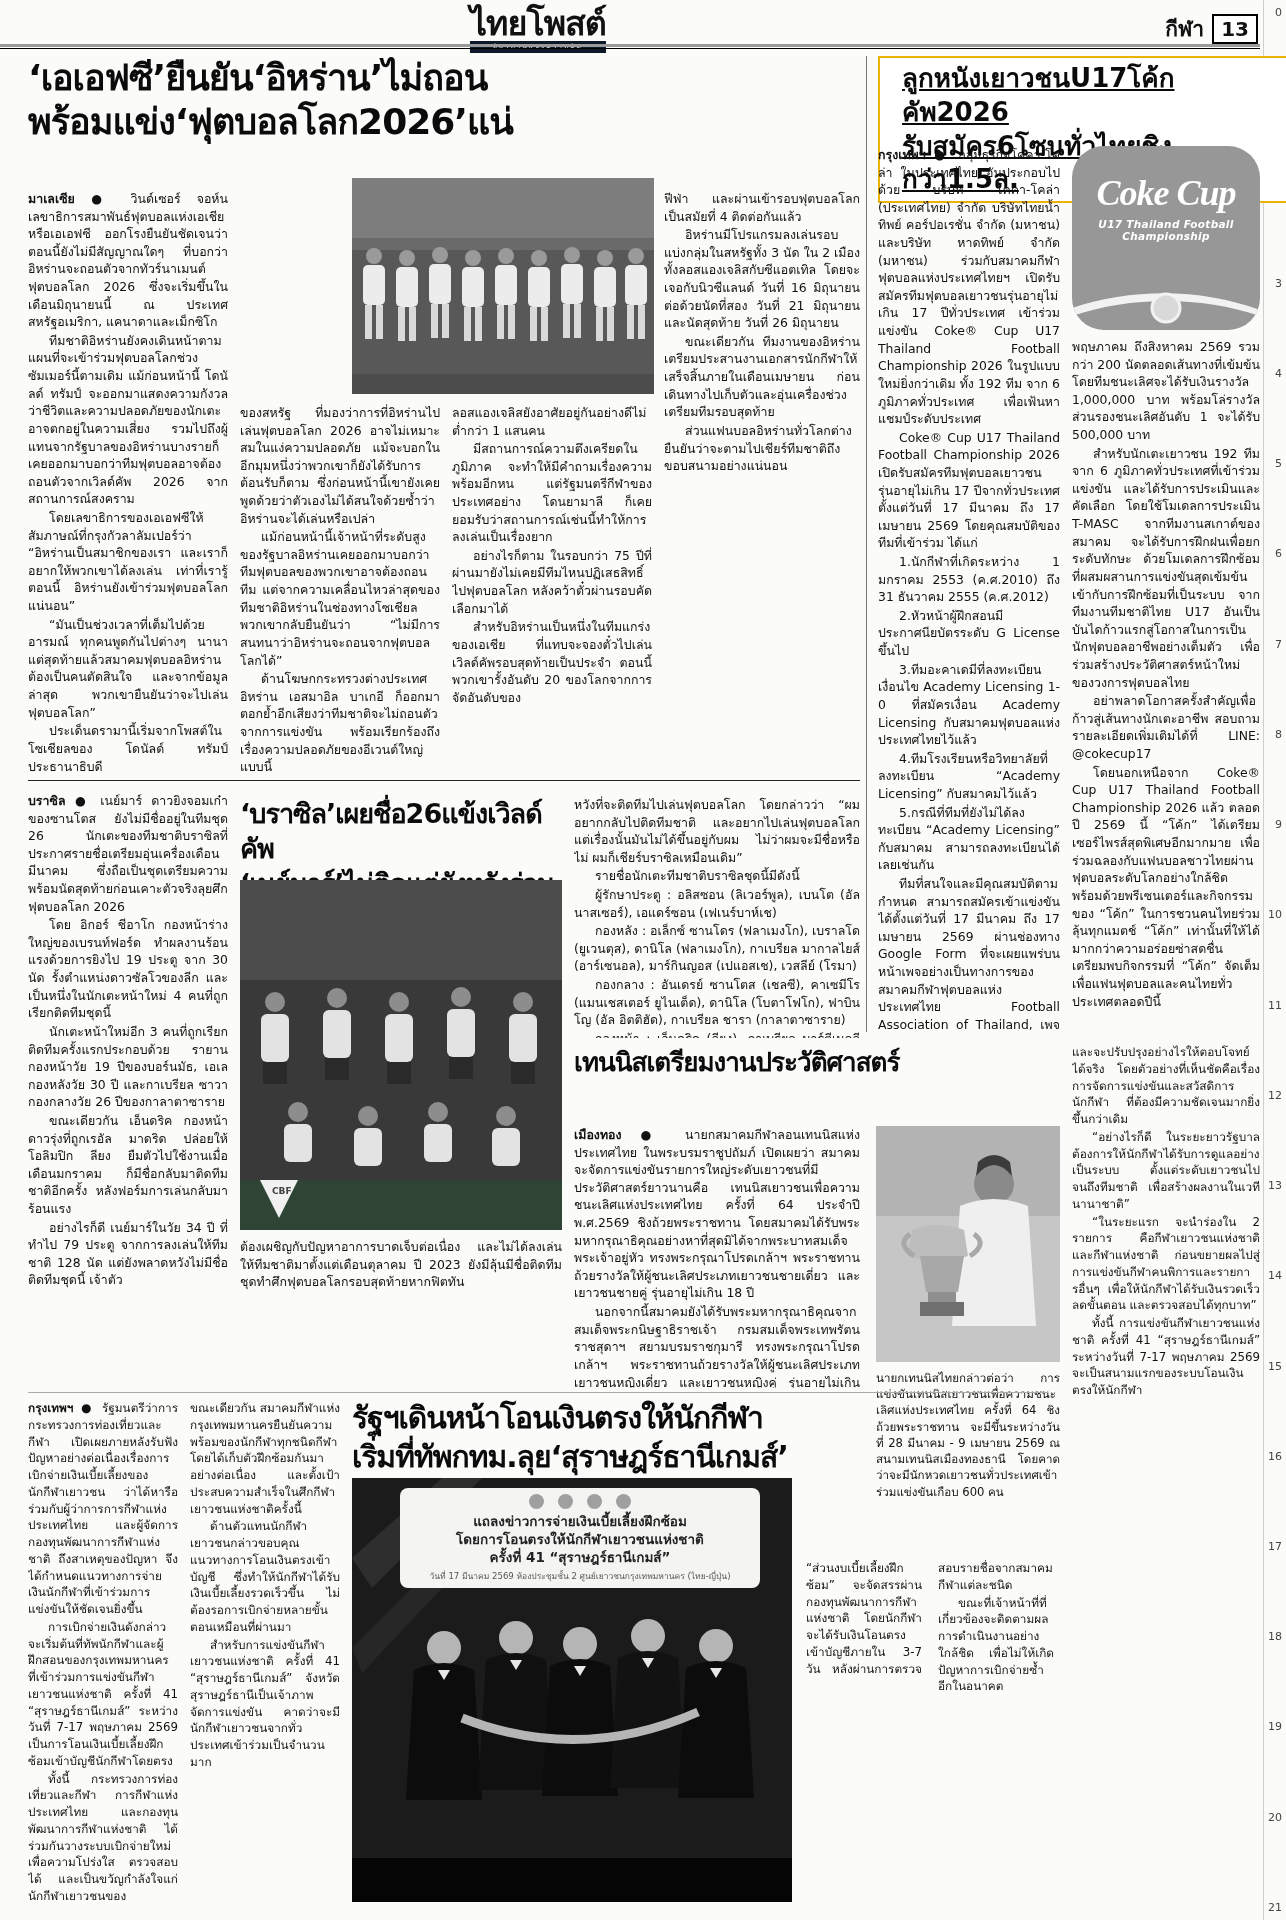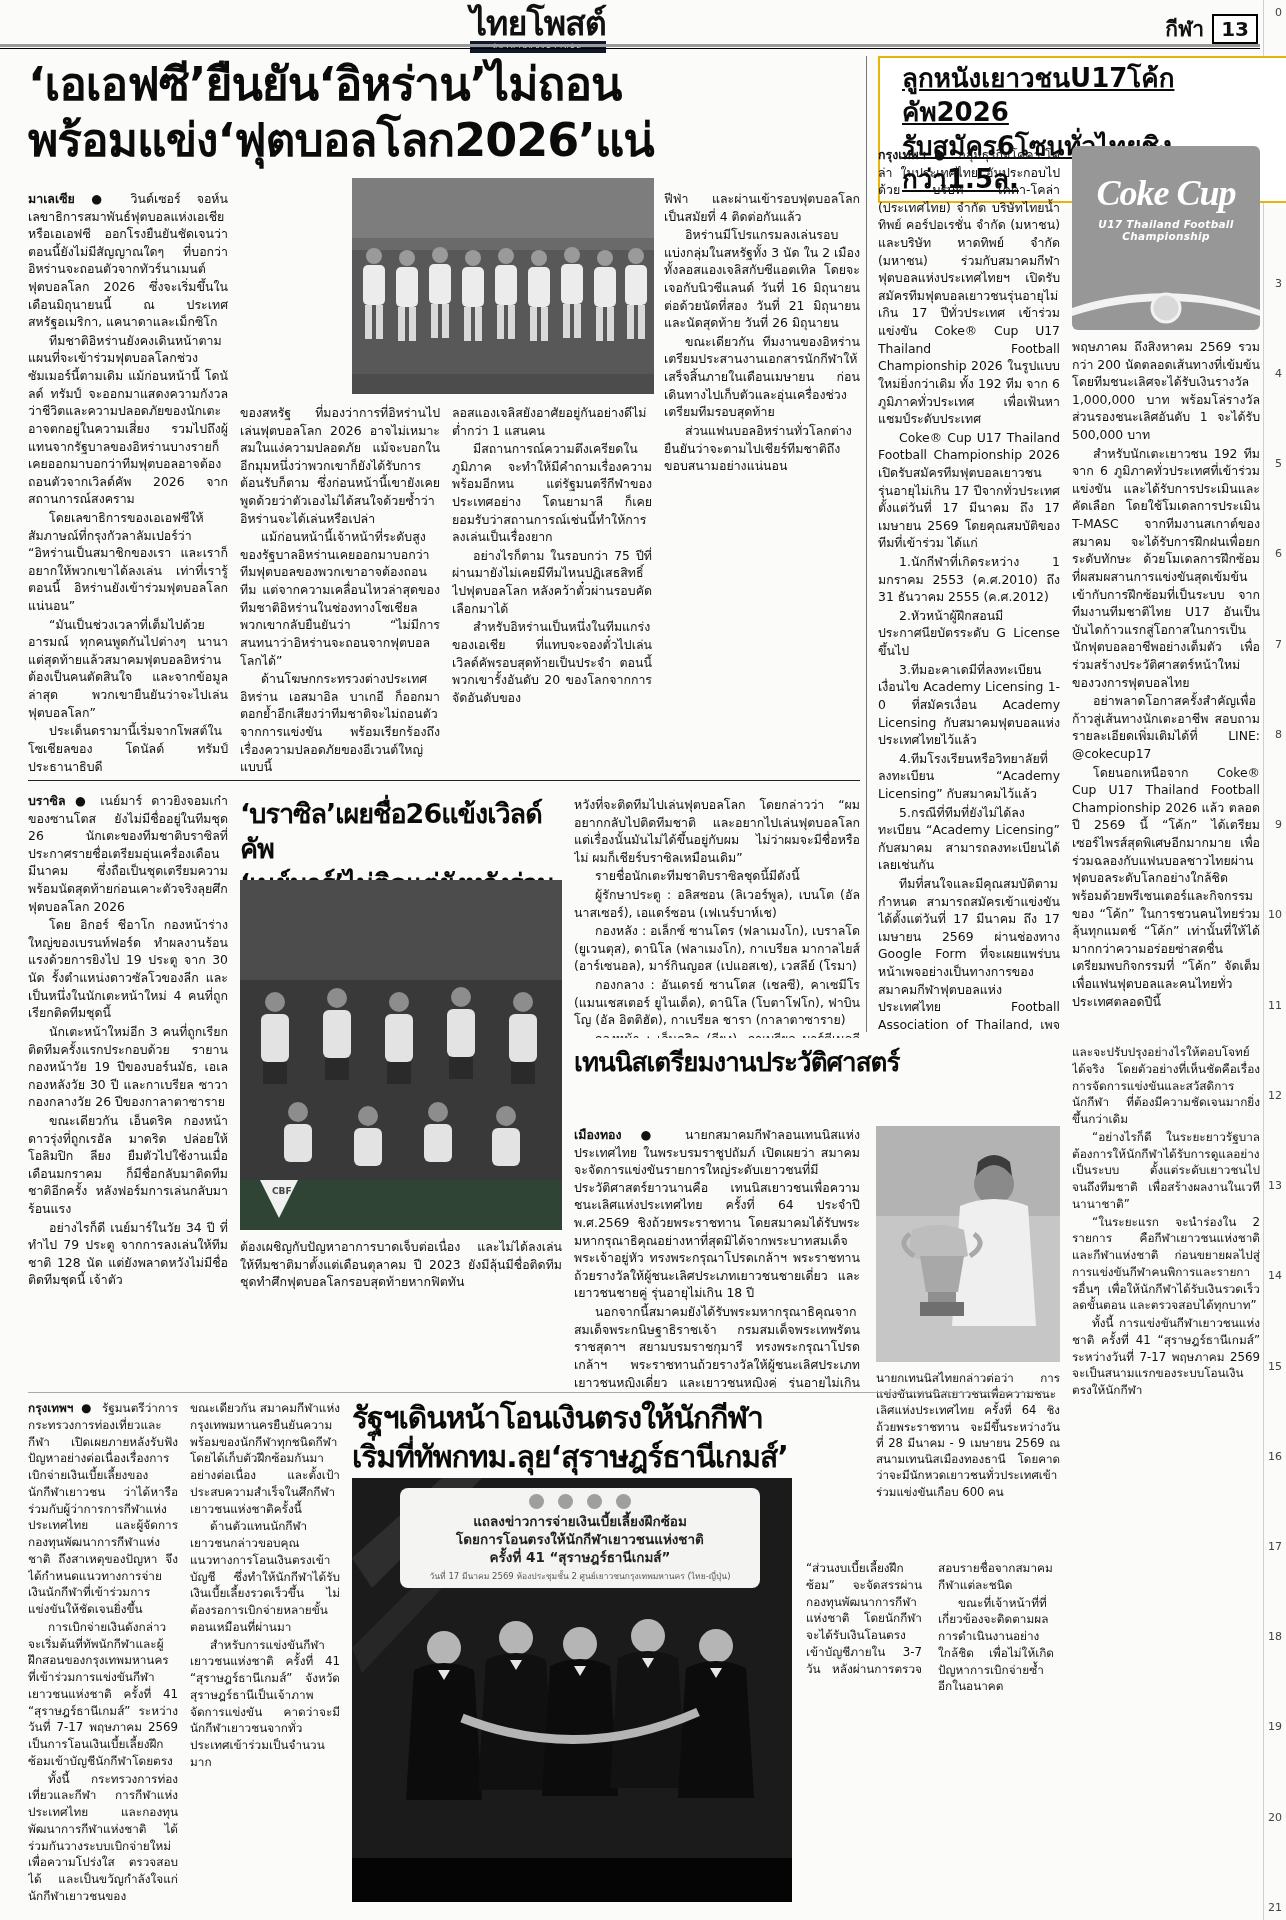--- a/index.html
+++ b/index.html
@@ -10,21 +10,21 @@
   .logo{font-weight:bold;font-size:34px;letter-spacing:-1px;line-height:1;}
   .logo-bar{background:#0f172a;color:#fff;font-size:6.5px;text-align:center;letter-spacing:2px;
             padding:1px 4px;margin-top:1px;}
   .section-lbl{font-weight:bold;font-size:21px;}
   .pagenum{display:inline-block;border:2px solid #000;font-weight:bold;font-size:20px;
            padding:1px 7px;margin-left:8px;background:#fff;}
   .rule-thick{background:#9a9a9a;height:3px;}
   .rule-thin{background:#000;height:1px;}
   
   .hl{font-weight:bold;line-height:1.22;letter-spacing:-1px;color:#0b0b0b;}
-  .hl-main{font-size:46px;}
+  .hl-main{font-size:36px;}
   .hl-side{font-size:26px;line-height:1.3;letter-spacing:0;}
   .hl-mid{font-size:27px;line-height:1.3;}
   .hl-tennis{font-size:26px;line-height:1.3;}
   .hl-bottom{font-size:30px;line-height:1.3;}
   
   .body-col{font-size:12.4px;line-height:1.42;text-align:justify;overflow:hidden;}
   .body-col p{margin:0 0 1px 0;text-indent:1.7em;}
   .body-col p:first-of-type{text-indent:0;}
   .small-col{font-size:11.8px;}
   .dl{font-weight:bold;}
@@ -180,21 +180,21 @@
 
   <div class="abs hrule" style="left:28px;top:780px;width:832px;"></div>
 
   <div class="abs vrule" style="left:866px;top:56px;height:976px;"></div>
 
   <div class="abs hl hl-side" style="left:878px;top:56px;width:368px;border:2px solid #eab308;padding:4px 22px;background:#fff;text-decoration:underline;">
     <div>ลูกหนังเยาวชนU17โค้กคัพ2026</div>
     <div>รับสมัคร6โซนทั่วไทยชิงกว่า1.5ล.</div>
   </div>
 
-  <div class="abs cokebox" style="left:1072px;top:146px;width:188px;height:184px;">
+  <div class="abs cokebox" style="left:1072px;top:146px;width:188px;height:184px;border-radius:32px;">
     <div class="coke-brand">Coke Cup</div>
     <div class="coke-sub">U17 Thailand Football Championship</div>
     <svg class="abs" style="left:0;bottom:0;" width="188" height="60" viewBox="0 0 188 60">
       <path d="M0,38 C60,18 128,18 188,40 L188,46 C128,26 60,26 0,46 Z" fill="#f2f2f2"></path>
       <circle cx="94" cy="38" r="14" fill="#d9d9d9" stroke="#f2f2f2" stroke-width="3"></circle>
     </svg>
   </div>
 
   <div class="abs body-col" style="left:878px;top:146px;width:182px;height:886px;">
     <p class="lead"><b class="dl">กรุงเทพฯ ● </b><span>กลุ่มธุรกิจโคคา-โคล่า ในประเทศไทย อันประกอบไปด้วย บริษัท โคคา-โคล่า (ประเทศไทย) จำกัด บริษัทไทยน้ำทิพย์ คอร์ปอเรชั่น จำกัด (มหาชน) และบริษัท หาดทิพย์ จำกัด (มหาชน) ร่วมกับสมาคมกีฬาฟุตบอลแห่งประเทศไทยฯ เปิดรับสมัครทีมฟุตบอลเยาวชนรุ่นอายุไม่เกิน 17 ปีทั่วประเทศ เข้าร่วมแข่งขัน Coke® Cup U17 Thailand Football Championship 2026 ในรูปแบบใหม่ยิ่งกว่าเดิม ทั้ง 192 ทีม จาก 6 ภูมิภาคทั่วประเทศ เพื่อเฟ้นหาแชมป์ระดับประเทศ</span></p>

